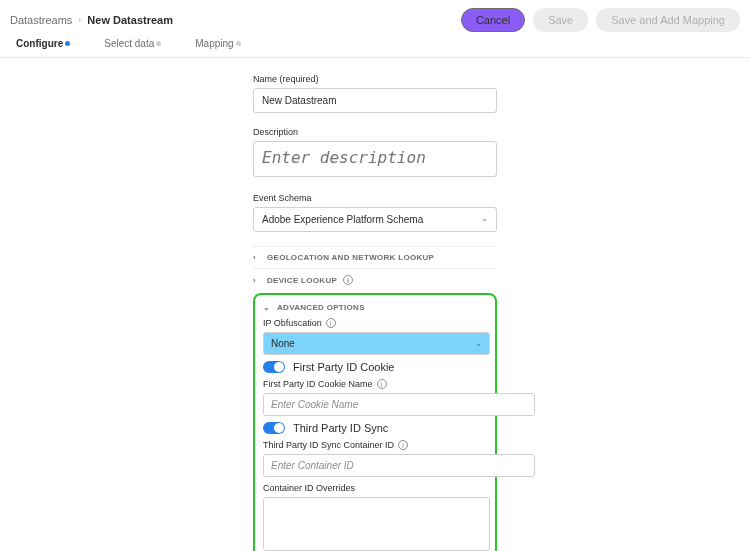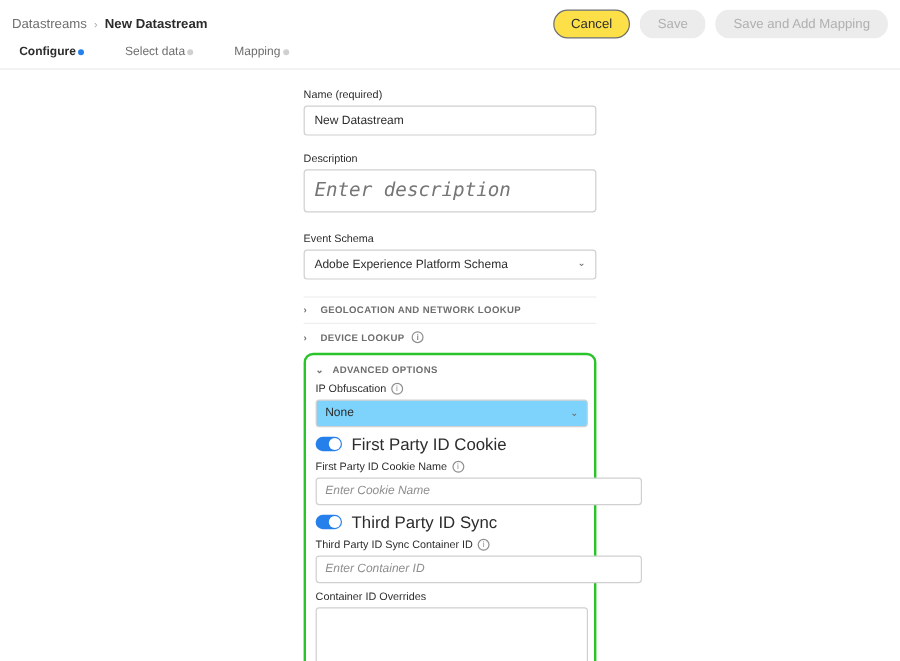--- a/index.html
+++ b/index.html
@@ -4,21 +4,21 @@
 <style>
 * { box-sizing: border-box; margin: 0; padding: 0; }
 body { font-family: -apple-system, BlinkMacSystemFont, "Segoe UI", Arial, sans-serif; font-size: 11px; color: #2c2c2c; background: #fff; width: 750px; }
 .header-row { display: flex; align-items: center; justify-content: space-between; padding: 8px 10px 6px 10px; gap: 32px; }
 .breadcrumb { display: flex; align-items: center; gap: 6px; font-size: 11px; }
 .breadcrumb-root { color: #6e6e6e; }
 .breadcrumb-sep { color: #aaa; font-size: 9px; }
 .breadcrumb-current { font-weight: 700; color: #2c2c2c; }
 .action-btns { display: flex; gap: 8px; }
 .btn { border-radius: 16px; padding: 5px 14px; font-size: 11px; cursor: pointer; border: 1.5px solid transparent; background: #f5f5f5; color: #8e8e8e; }
-.btn-cancel { background: #fde047; border-color: #6e6e6e; color: #2c2c2c; }
+.btn-cancel { background: #8b5cf6; border-color: #6e6e6e; color: #2c2c2c; }
 .btn-disabled { background: #ececec; color: #b0b0b0; cursor: default; }
 .tabs-row { display: flex; align-items: center; padding: 0 10px 4px 16px; gap: 34px; font-size: 10px; color: #6e6e6e; border-bottom: 1px solid #eaeaea; }
 .tab { display: flex; align-items: center; gap: 2px; padding-bottom: 4px; cursor: pointer; }
 .tab.active { color: #2c2c2c; font-weight: 600; }
 .tab-dot { width: 5px; height: 5px; border-radius: 50%; background: #d0d0d0; }
 .tab.active .tab-dot { background: #2680eb; }
 .form-col { width: 244px; margin: 16px auto 0 auto; }
 .field-group { margin-bottom: 14px; }
 .field-label { display: flex; align-items: center; gap: 4px; font-size: 9px; color: #2c2c2c; margin-bottom: 4px; }
 .text-input { width: 100%; border: 1px solid #d0d0d0; border-radius: 3px; padding: 6px 8px; font-size: 10px; color: #2c2c2c; }
@@ -32,21 +32,21 @@
 .info-icon { display: inline-flex; align-items: center; justify-content: center; width: 10px; height: 10px; border: 1px solid #8e8e8e; border-radius: 50%; font-size: 7px; color: #8e8e8e; font-style: normal; line-height: 1; }
 .highlight-panel { border: 2.5px solid #29c429; border-radius: 8px; padding: 8px 8px 14px 8px; margin-top: 2px; }
 .highlight-panel .field-group { margin-bottom: 6px; }
 .highlight-panel .section-header { border-top: none; padding-top: 0; }
 .inner-input { width: 272px; border: 1px solid #d0d0d0; border-radius: 3px; padding: 5px 7px; font-size: 10px; }
 .inner-input::placeholder { color: #8e8e8e; font-style: italic; }
 .inner-textarea { width: 227px; height: 54px; border: 1px solid #d0d0d0; border-radius: 3px; padding: 5px 7px; font-size: 10px; resize: none; }
 .toggle-row { display: flex; align-items: center; gap: 8px; margin-bottom: 6px; }
 .toggle { width: 22px; height: 12px; background: #2680eb; border-radius: 6px; position: relative; cursor: pointer; flex-shrink: 0; }
 .toggle::after { content: ""; position: absolute; right: 1px; top: 1px; width: 10px; height: 10px; background: #fff; border-radius: 50%; }
-.toggle-label { font-size: 14px; color: #2c2c2c; }
+.toggle-label { font-size: 11px; color: #2c2c2c; }
 .inner-select { width: 227px; border: 1px solid #d0d0d0; border-radius: 3px; padding: 5px 7px; font-size: 10px; display: flex; justify-content: space-between; align-items: center; cursor: pointer; background: #7dd3fc; }
 </style>
 </head>
 <body>
 
 <div class="header-row">
   <div class="breadcrumb">
     <span class="breadcrumb-root">Datastreams</span>
     <span class="breadcrumb-sep">›</span>
     <span class="breadcrumb-current">New Datastream</span>

